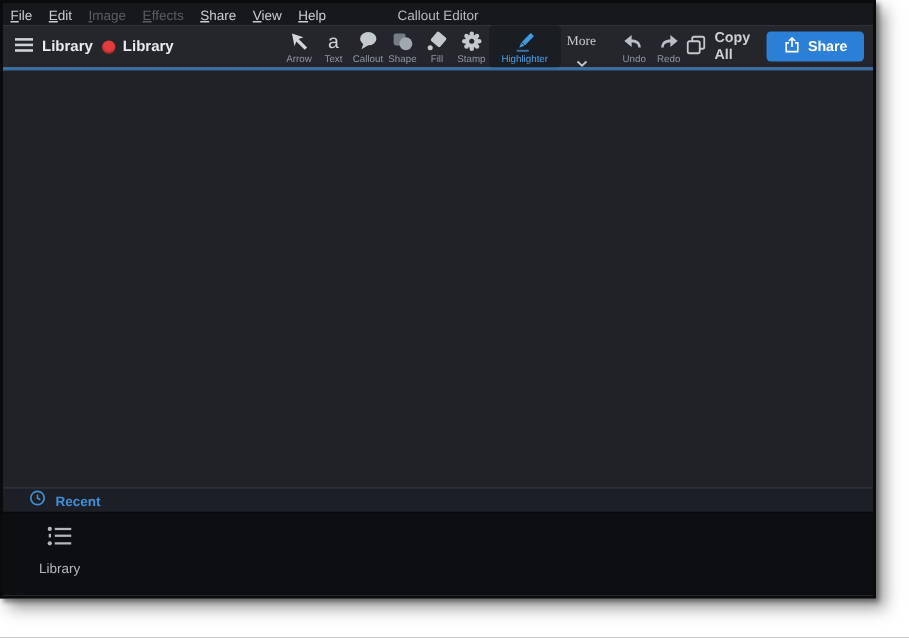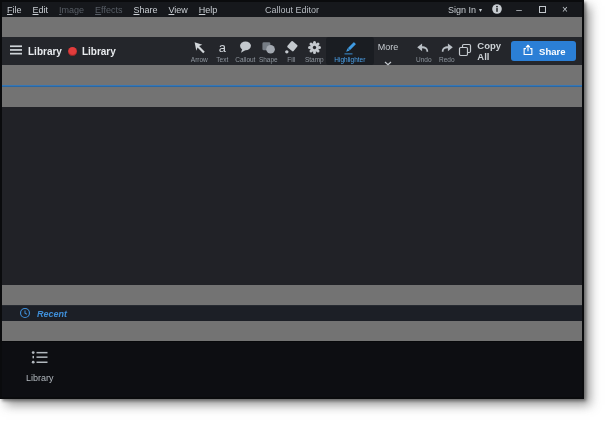--- a/index.html
+++ b/index.html
@@ -3,21 +3,21 @@
 <meta charset="utf-8">
 <style>
   * { margin:0; padding:0; box-sizing:border-box; }
   html,body { width:606px; height:425px; background:#ffffff; overflow:hidden;
               font-family:"Liberation Sans", sans-serif; }
 
   .window {
     position:absolute; left:0; top:0; width:584px; height:399px;
     background:#737373; border:2px solid #0a0b0d;
     box-shadow: 6px 6px 10px rgba(70,70,70,.55), 2px 2px 3px rgba(0,0,0,.45);
-    display:flex; flex-direction:column;gap:20px;
+    display:flex; flex-direction:column;
   }
 
   
   .titlebar { position:relative; height:15px; flex:0 0 15px; background:#16181c;
               display:flex; align-items:center; padding:0 10px 0 5px; }
   .menubar { display:flex; gap:11px; }
   .menu-item { font-size:9px; color:#c9ced3; cursor:default; white-space:nowrap; }
   .menu-item.dim { color:#585e66; }
   .menu-item u { text-decoration:underline; }
   .win-title { position:absolute; left:50%; transform:translateX(-50%);
@@ -38,38 +38,38 @@
                  box-shadow:inset 0 -1px 1px rgba(0,0,0,.4); }
   .tools { display:flex; align-items:stretch; margin-left:72px; }
   .tool { width:23px; display:flex; flex-direction:column; align-items:center;
           justify-content:flex-start; padding-top:3px; }
   .tool .ticon { height:15px; display:flex; align-items:center; justify-content:center; }
   .tool .tlabel { font-size:6.5px; color:#8f969e; margin-top:1px; white-space:nowrap; }
   .tool.selected { background:#1a1d22; border-radius:3px; width:48px; }
   .tool.selected .tlabel { color:#4ba0e8; }
   .text-glyph { font-size:13px; color:#cfd4d9; line-height:12px; }
   .more { display:flex; flex-direction:column; align-items:center; padding:5px 4px 0 4px; }
-  .more-label { font-size:9px; color:#c6cbd0; }
+  .more-label { font-size:9px; color:#c6cbd0;font-family:Liberation Serif, serif; }
   .undoredo { display:flex; margin-left:10px; }
   .tb-right2 { margin-left:auto; display:flex; align-items:center; gap:10px; }
   .copyall { display:flex; align-items:center; gap:5px; font-size:9.5px; color:#ccd1d5;font-weight:bold; }
   .share-btn { display:flex; align-items:center; gap:5px; background:#2b7fd6; color:#fff;
                font-size:9.5px; font-weight:bold; border:none; border-radius:3px;
                padding:4px 11px; height:20px; }
 
   .accent-line { height:2px; flex:0 0 2px;
                  background:linear-gradient(#3c7fc0,#275f95); }
 
   
   .canvas { flex:1 1 auto; background:#212227; }
 
   
   .recent-bar { height:16px; flex:0 0 16px; background:#1c1f26; border-top:1px solid #262a31;
                 display:flex; align-items:center; gap:6px; padding-left:17px; }
-  .recent-label { font-size:9px; font-weight:bold; color:#3f8fd9;font-style:italic; }
+  .recent-label { font-size:9px; font-weight:bold; color:#3f8fd9; }
 
   
   .tray { height:56px; flex:0 0 56px; background:#0d0e12; border-top:1px solid #08090b;
           display:flex; align-items:flex-start; }
   .tray-item { margin:8px 0 0 24px; display:flex; flex-direction:column;
                align-items:center; gap:4px; }
   .tray-label { font-size:9px; color:#b2b8be; }
 </style>
 </head>
 <body>
@@ -80,36 +80,20 @@
     <div class="menubar">
       <span class="menu-item"><u>F</u>ile</span>
       <span class="menu-item"><u>E</u>dit</span>
       <span class="menu-item dim"><u>I</u>mage</span>
       <span class="menu-item dim"><u>E</u>ffects</span>
       <span class="menu-item"><u>S</u>hare</span>
       <span class="menu-item"><u>V</u>iew</span>
       <span class="menu-item"><u>H</u>elp</span>
     </div>
     <span class="win-title">Callout Editor</span>
-    <div class="tb-right">
-      <span class="signin">
-        <span>Sign In</span>
-        <span class="caret">▾</span>
-      </span>
-      <span>
-        <svg width="12" height="12" viewBox="0 0 14 14">
-            <circle cx="7" cy="7" r="5.6" fill="#c8cdd2"></circle>
-            <circle cx="7" cy="4.2" r="1" fill="#16181c"></circle>
-            <rect x="6.2" y="5.9" width="1.6" height="4.4" fill="#16181c"></rect>
-          </svg>
-      </span>
-      <span class="wc">–</span>
-      <span class="wc"><span class="wc-max-box"></span></span>
-      <span class="wc">×</span>
-    </div>
   </div>
 
   <div class="toolbar">
     <div class="tb-left">
       <div class="tb-btn">
         <span>
           <svg width="13" height="10" viewBox="0 0 13 10">
               <g fill="#cfd4d8">
                 <rect x="0" y="0.4" width="12" height="1.7"></rect>
                 <rect x="0" y="4.1" width="12" height="1.7"></rect>

